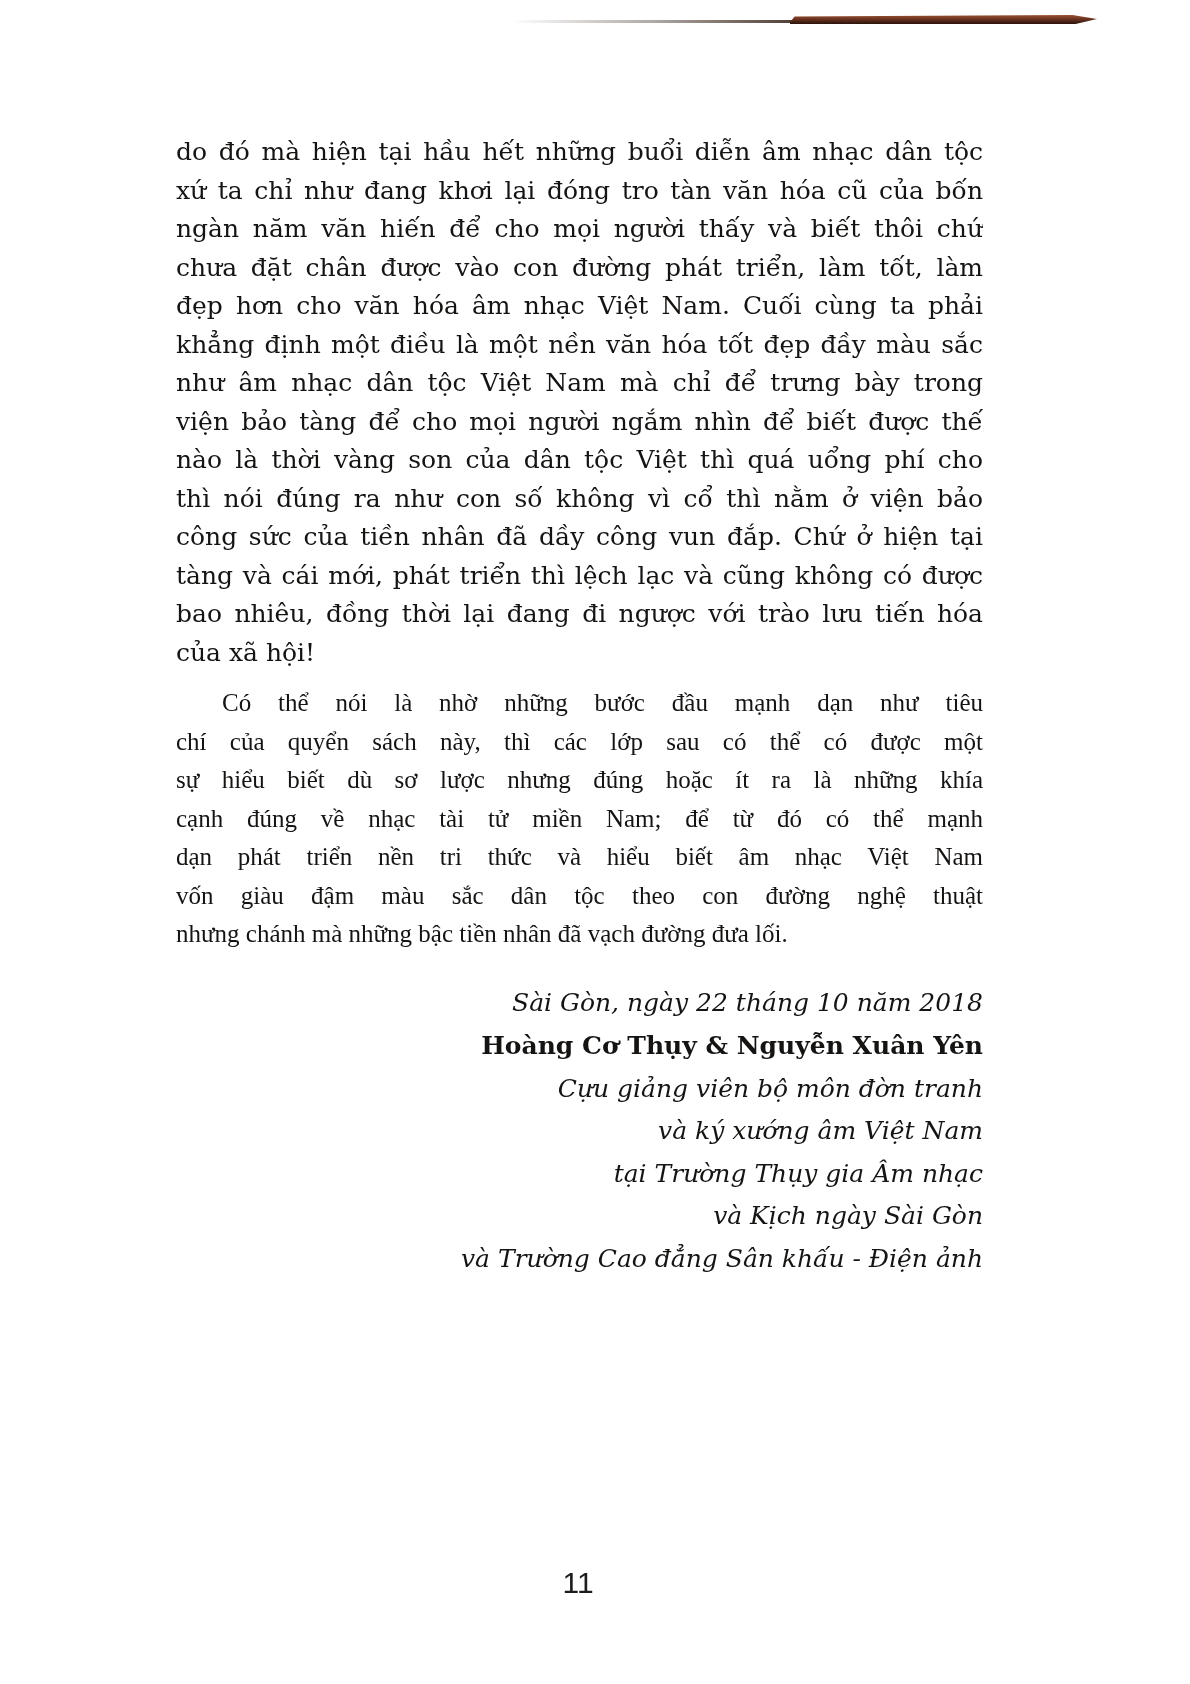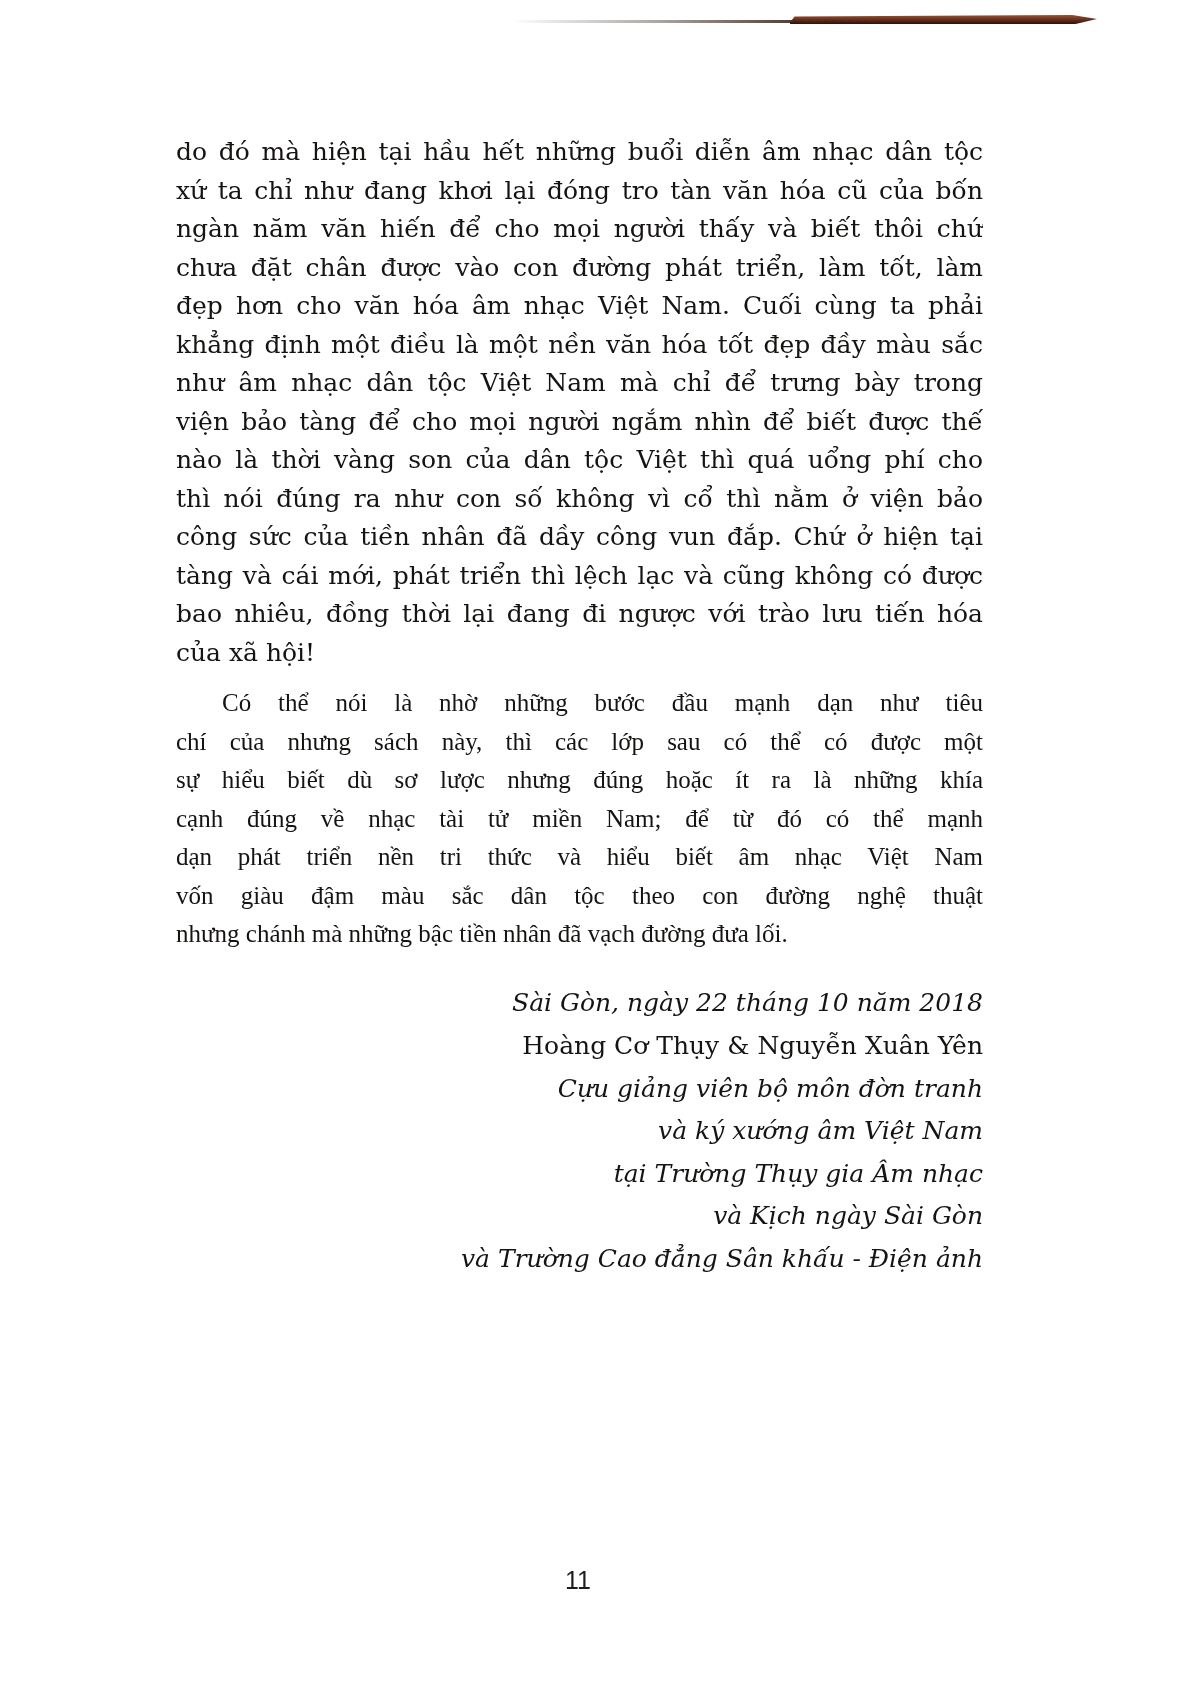--- a/index.html
+++ b/index.html
@@ -39,31 +39,31 @@
   .para-2 { margin-top: 12px; font-family: Liberation Serif, serif; }
   .para-2 .line:first-child { text-indent: 46px; }
 
   .signature {
     margin-top: 27px;
     padding-left: 186px;
     text-align: right;
     font-size: 25px;
   }
   .place-date { font-style: italic; line-height: 43px; }
-  .authors   { font-weight: normal;  line-height: 44px; }
+  .authors   { font-weight: bold;  line-height: 44px; }
   .roles .role-line { font-style: italic; line-height: 42.5px; }
 
   .page-number {
     position: absolute;
     top: 1566px;
     left: 538px;
     width: 80px;
     text-align: center;
     font-family: "Liberation Sans", sans-serif;
-    font-size: 25px;
+    font-size: 30px;
     color: #1c1c1c;
   }
 </style>
 </head>
 <body>
 
 <div class="page">
 
   <div class="rule-wrap">
     <div class="rule-thin"></div>
@@ -84,21 +84,21 @@
         <div class="line">nào là thời vàng son của dân tộc Việt thì quá uổng phí cho</div>
         <div class="line">thì nói đúng ra như con số không vì cổ thì nằm ở viện bảo</div>
         <div class="line">công sức của tiền nhân đã dầy công vun đắp. Chứ ở hiện tại</div>
         <div class="line">tàng và cái mới, phát triển thì lệch lạc và cũng không có được</div>
         <div class="line">bao nhiêu, đồng thời lại đang đi ngược với trào lưu tiến hóa</div>
         <div class="line last-line">của xã hội!</div>
       </div>
 
     <div class="para para-2">
         <div class="line">Có thể nói là nhờ những bước đầu mạnh dạn như tiêu</div>
-        <div class="line">chí của nhưng sách này, thì các lớp sau có thể có được một</div>
+        <div class="line">chí của quyển sách này, thì các lớp sau có thể có được một</div>
         <div class="line">sự hiểu biết dù sơ lược nhưng đúng hoặc ít ra là những khía</div>
         <div class="line">cạnh đúng về nhạc tài tử miền Nam; để từ đó có thể mạnh</div>
         <div class="line">dạn phát triển nền tri thức và hiểu biết âm nhạc Việt Nam</div>
         <div class="line">vốn giàu đậm màu sắc dân tộc theo con đường nghệ thuật</div>
         <div class="line last-line">nhưng chánh mà những bậc tiền nhân đã vạch đường đưa lối.</div>
       </div>
 
     <div class="signature">
       <div class="place-date">Sài Gòn, ngày 22 tháng 10 năm 2018</div>
       <div class="authors">Hoàng Cơ Thụy &amp; Nguyễn Xuân Yên</div>

